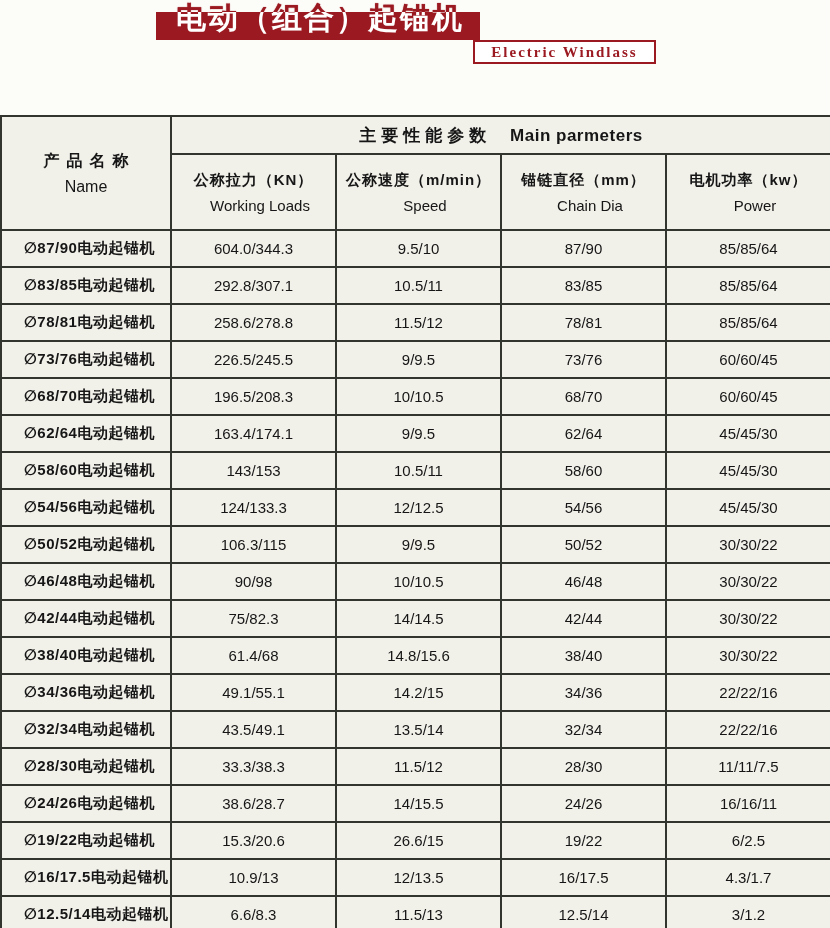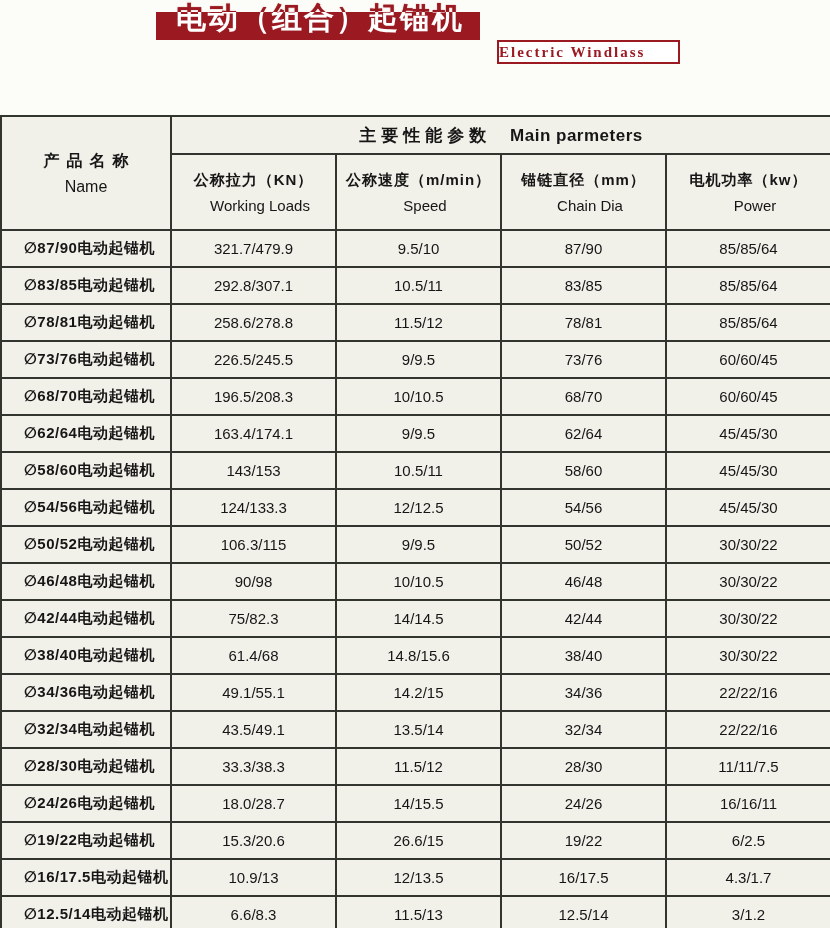--- a/index.html
+++ b/index.html
@@ -43,29 +43,30 @@
   }
   .title-white {
     left: 20px;   
     top: -11px;
     color: #ffffff;
   }
 
   
   .ew-box {
     position: absolute;
-    left: 497px;
+    left: 473px;
     top: 40px;
     width: 183px;
     height: 24px;
     background: #ffffff;
     border: 2px solid #9b1a22;
     box-sizing: border-box;
     display: flex;
     align-items: center;
+    justify-content: center;
   }
   .ew-box span {
     color: #9b1a22;
     font-family: "Liberation Serif", "DejaVu Serif", serif;
     font-weight: bold;
     font-size: 15px;
     letter-spacing: 2px;
     white-space: nowrap;
   }
 
@@ -188,21 +189,21 @@
         </th>
         <th>
           <div class="cn">电机功率（kw）</div>
           <div class="en">Power</div>
         </th>
       </tr>
     </thead>
     <tbody>
         <tr>
     <td class="name">∅87/90电动起锚机</td>
-    <td>321.7/479.9</td>
+    <td>604.0/344.3</td>
     <td>9.5/10</td>
     <td>87/90</td>
     <td>85/85/64</td>
   </tr>
         <tr>
     <td class="name">∅83/85电动起锚机</td>
     <td>292.8/307.1</td>
     <td>10.5/11</td>
     <td>83/85</td>
     <td>85/85/64</td>
@@ -293,21 +294,21 @@
   </tr>
         <tr>
     <td class="name">∅28/30电动起锚机</td>
     <td>33.3/38.3</td>
     <td>11.5/12</td>
     <td>28/30</td>
     <td>11/11/7.5</td>
   </tr>
         <tr>
     <td class="name">∅24/26电动起锚机</td>
-    <td>18.0/28.7</td>
+    <td>38.6/28.7</td>
     <td>14/15.5</td>
     <td>24/26</td>
     <td>16/16/11</td>
   </tr>
         <tr>
     <td class="name">∅19/22电动起锚机</td>
     <td>15.3/20.6</td>
     <td>26.6/15</td>
     <td>19/22</td>
     <td>6/2.5</td>

